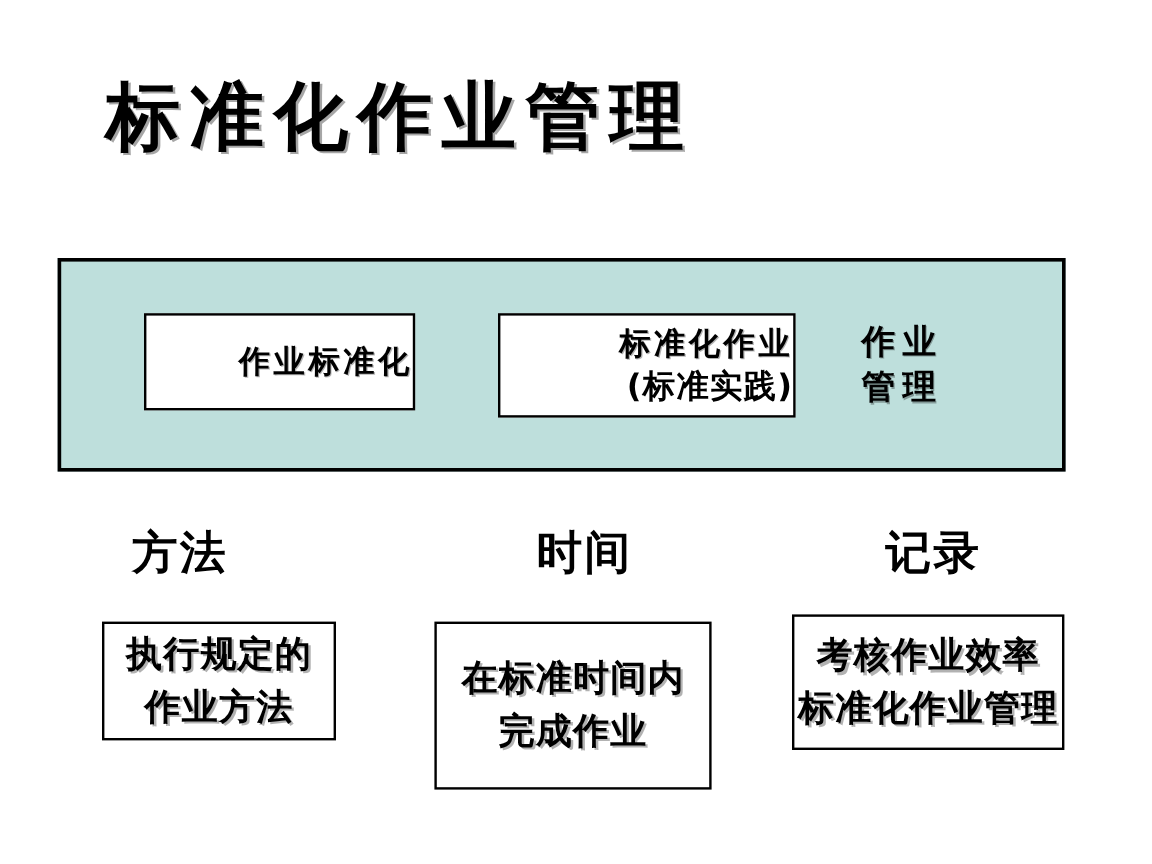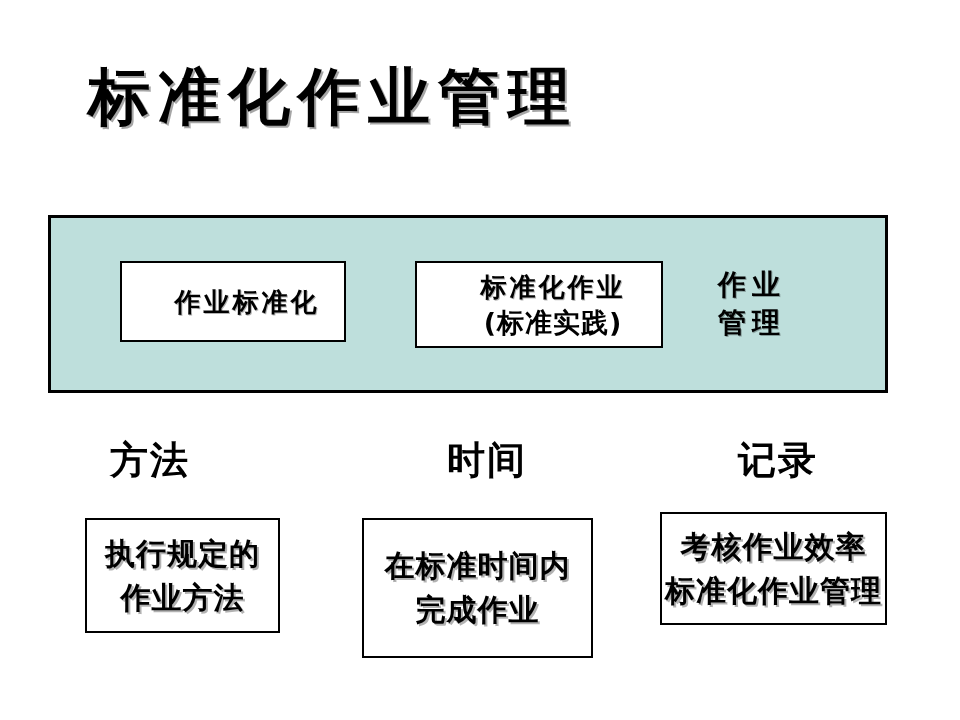--- a/index.html
+++ b/index.html
@@ -36,21 +36,21 @@
     box-sizing: border-box;
   }
   .step-box {
     position: absolute;
     background: #ffffff;
     border: 2px solid #000000;
     box-sizing: border-box;
     display: flex;
     flex-direction: column;
     justify-content: center;
-    align-items: center;
+    align-items: flex-end;
     text-align: center;
     padding-left: 28px;
   }
   .step-box-1 { left: 69px;  top: 43px; width: 226px; height: 81px; }
   .step-box-2 { left: 364px; top: 43px; width: 248px; height: 87px; }
   .step-title {
     font-family: "DejaVu Serif", "Liberation Serif", serif;
     font-weight: 700;
     font-size: 26px;
     line-height: 36px;
@@ -104,21 +104,21 @@
     justify-content: center;
     align-items: center;
     text-align: center;
     font-family: "DejaVu Serif", "Liberation Serif", serif;
     font-weight: 700;
     font-size: 30px;
     line-height: 44px;
     letter-spacing: 1px;
     text-shadow: 2px 2px 0 rgba(0,0,0,0.3);
   }
-  .desc-box-1 { left: 85px;  top: 518px; width: 195px; height: 115px; text-align: right; }
+  .desc-box-1 { left: 85px;  top: 518px; width: 195px; height: 99px; text-align: right; }
   .desc-box-2 { left: 362px; top: 518px; width: 231px; height: 140px; }
   .desc-box-3 { left: 660px; top: 512px; width: 227px; height: 113px; }
   .line { white-space: nowrap; }
 </style>
 </head>
 <body>
 
 <div class="slide">
 
   <h1 class="title">标准化作业管理</h1>

